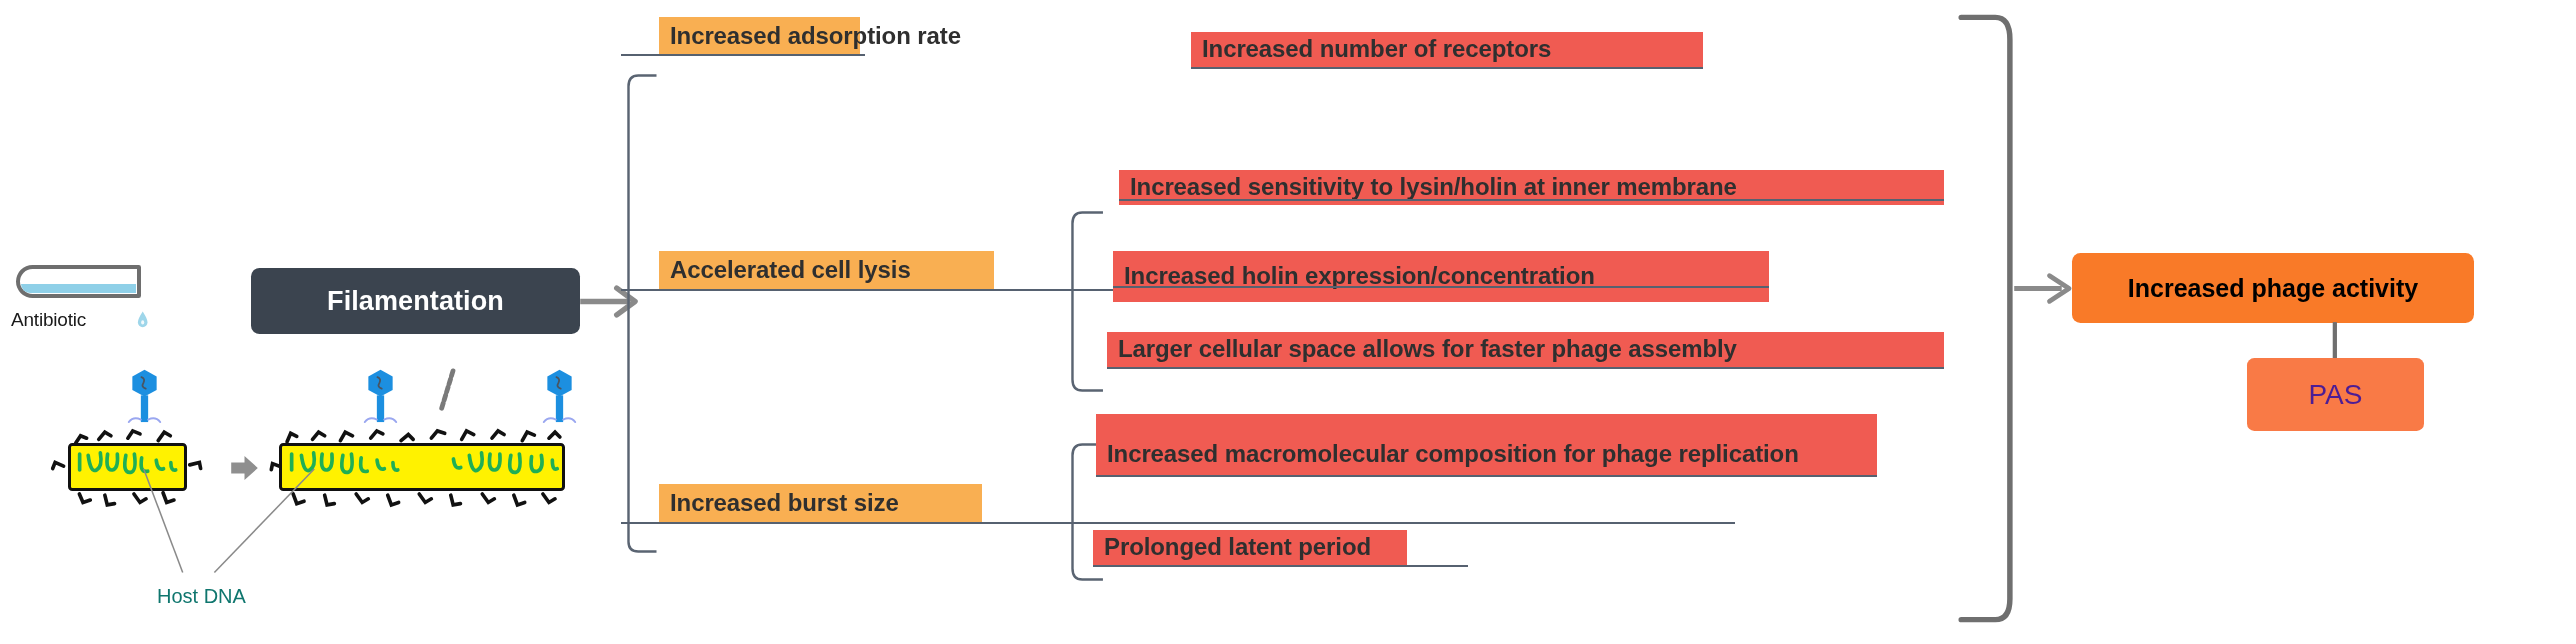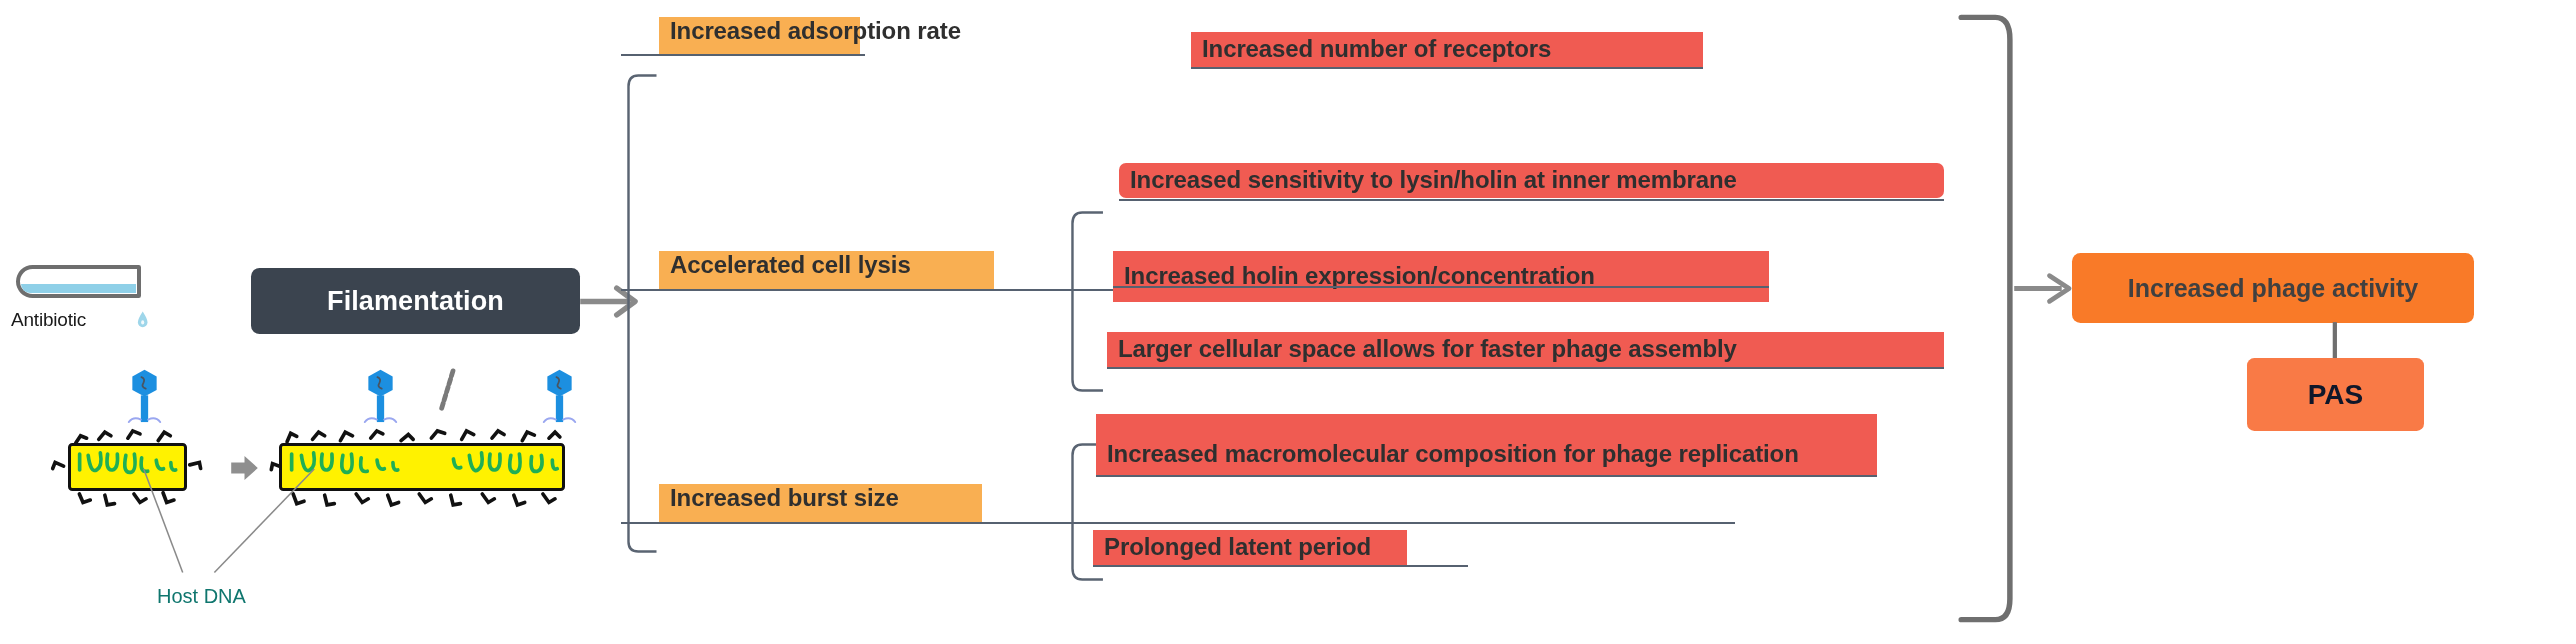--- a/index.html
+++ b/index.html
@@ -91,21 +91,21 @@
     font-size: 27px;
     font-weight: bold;
     letter-spacing: 0.1px;
   }
 
   
   .cat-box {
     position: absolute;
     background: #F9AF52;
     display: flex;
-    align-items: flex-start;
+    align-items: center;
     box-sizing: border-box;
     padding-left: 11px;
   }
   .cat-box .cat-label {
     font-size: 24px;
     font-weight: bold;
     color: #2F2F2F;
     white-space: nowrap;
     letter-spacing: -0.1px;
   }
@@ -144,38 +144,38 @@
   #phage-activity-box {
     left: 2072px; top: 253px;
     width: 402px; height: 70px;
     background: #F97A28;
     border-radius: 8.5px;
     display: flex;
     align-items: center;
     justify-content: center;
   }
   #phage-activity-box .label {
-    color: #404040;
+    color: #000000;
     font-size: 25px;
     font-weight: bold;
     white-space: nowrap;
   }
   #pas-box {
     left: 2247px; top: 358px;
     width: 177px; height: 73px;
     background: #F97A46;
     border-radius: 7.3px;
     display: flex;
     align-items: center;
     justify-content: center;
   }
   #pas-box .label {
-    color: #0f172a;
+    color: #4c1d95;
     font-size: 28px;
-    font-weight: bold;
+    font-weight: normal;
   }
 </style>
 </head>
 <body>
 
 <div id="stage">
 
   <div id="antibiotic-group" class="abs">
     <div class="tube">
       <div class="tube-liquid"></div>
@@ -332,21 +332,21 @@
 
   <div class="cat-box" style="left:659px; top:251px; width:335px; height:38px;">
     <span class="cat-label">Accelerated cell lysis</span>
   </div>
   <div class="cat-underline" style="left:621px; top:289px; width:1133px;"></div>
 
   <svg class="conn-svg" style="left:1065px; top:210px;" width="43" height="183" viewBox="0 0 70 300">
     <path d="M62,4 L28,4 Q12,4 12,22 L12,278 Q12,296 28,296 L62,296" stroke="#5a6472" stroke-width="4" fill="none"></path>
   </svg>
 
-  <div class="det-box" style="left:1119px; top:163px; width:825px; height:35px;border-radius:7px;">
+  <div class="det-box" style="left:1119px; top:170px; width:825px; height:35px;">
     <span class="det-label">Increased  sensitivity to lysin/holin at inner membrane</span>
   </div>
   <div class="det-underline" style="left:1119px; top:199px; width:825px;"></div>
 
   <div class="det-box" style="left:1113px; top:251px; width:656px; height:51px;">
     <span class="det-label">Increased holin expression/concentration</span>
   </div>
   <div class="det-underline" style="left:1113px; top:286px; width:656px;"></div>
 
   <div class="det-box" style="left:1107px; top:332px; width:837px; height:35px;">

